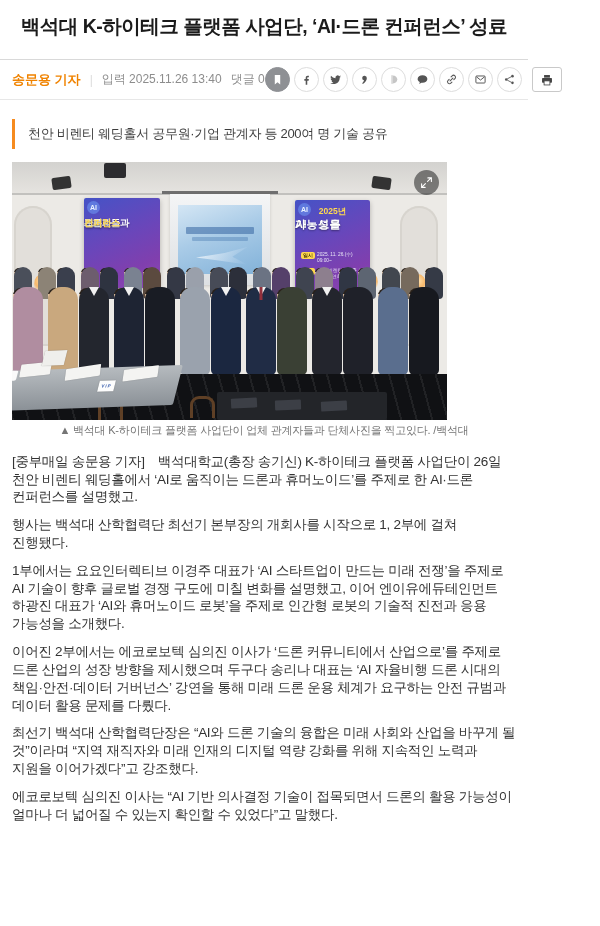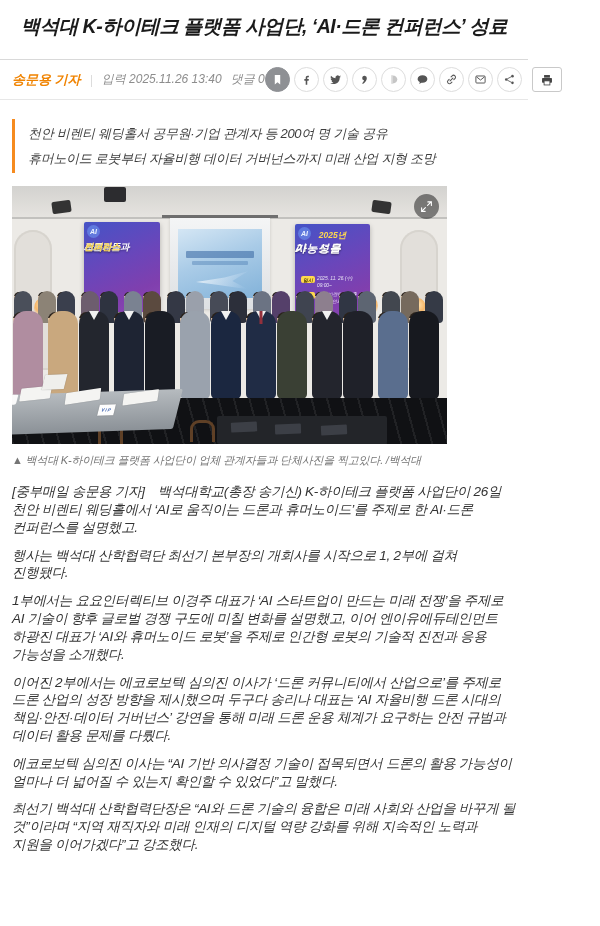--- a/index.html
+++ b/index.html
@@ -2,21 +2,21 @@
 <html lang="ko"><head>
 <meta charset="utf-8">
 <style>
   * { box-sizing: border-box; }
   html,body { margin:0; padding:0; }
   body {
     width:600px; background:#fff; color:#333;
     font-family:"Liberation Sans","DejaVu Sans",sans-serif;
     -webkit-font-smoothing:antialiased;
   }
-  .page { width:528px;font-style:italic; }
+  .page { width:528px; }
 
   
   .headline {
     margin:13px 18px 20px; text-align:center;
     font-size:19.5px; line-height:1.35; font-weight:bold; color:#1b1b1b;
     letter-spacing:-0.5px;
   }
 
   
   .byline-row {
@@ -108,21 +108,21 @@
   .mat { background:#3c3f46; border-radius:1px; }
   .m1 { left:14px; top:6px; width:26px; height:10px; transform:rotate(-3deg); }
   .m2 { left:58px; top:8px; width:26px; height:10px; transform:rotate(-2deg); }
   .m3 { left:104px; top:9px; width:26px; height:10px; transform:rotate(-3deg); }
   .chair { width:25px; height:22px; border:3px solid #5f4026; border-bottom:none; border-radius:9px 9px 0 0; background:transparent; }
   .ch1 { left:86px; bottom:0; } .ch2 { left:178px; bottom:2px; } .ch3 { left:296px; bottom:0; }
   .expand-btn { right:8px; top:8px; width:25px; height:25px; border-radius:50%;
     background:rgba(35,35,35,.55); border:none; display:flex; align-items:center; justify-content:center; cursor:pointer; }
   .expand-btn svg { position:static; width:13px; height:13px; }
 
-  .photo-caption { margin:9px 12px 0; font-size:11px; color:#757575; letter-spacing:-0.2px; }
+  .photo-caption { margin:3px 12px 0; font-size:11px; color:#757575; letter-spacing:-0.2px;text-align:center; }
 
   
   .article-body { margin:15px 12px 0; }
   .article-body p { margin:0 0 10px; font-size:13.5px; line-height:1.32; letter-spacing:-0.3px; color:#333; word-break:keep-all; }
 </style>
 </head>
 <body>
 
 <div class="page">
 
@@ -215,21 +215,20 @@
               <rect x="3.5" y="8.5" width="17" height="8" rx="1.2" fill="#444"></rect>
               <rect x="7" y="13.5" width="10" height="7" fill="#fff" stroke="#444" stroke-width="1.4"></rect>
             </svg>
           </span>
       </button>
     </div>
   </div>
 
   <div class="summary-box">
     <p>천안 비렌티 웨딩홀서 공무원·기업 관계자 등 200여 명 기술 공유</p>
-    <p>휴머노이드 로봇부터 자율비행 데이터 거버넌스까지 미래 산업 지형 조망</p>
   </div>
 
   <div class="photo-wrap">
     <div class="ceiling"></div>
     <div class="ceiling-line"></div>
     <div class="speaker-c"></div>
     <div class="speaker-l"></div>
     <div class="speaker-r"></div>
     <div class="arch a1"></div>
     <div class="arch a2"></div>
@@ -451,17 +450,17 @@
     </button>
   </div>
 
   <p class="photo-caption">▲ 백석대 K-하이테크 플랫폼 사업단이 업체 관계자들과 단체사진을 찍고있다. /백석대</p>
 
   <div class="article-body">
     <p>[중부매일 송문용 기자] 백석대학교(총장 송기신) K-하이테크 플랫폼 사업단이 26일 천안 비렌티 웨딩홀에서 ‘AI로 움직이는 드론과 휴머노이드’를 주제로 한 AI·드론 컨퍼런스를 설명했고.</p>
     <p>행사는 백석대 산학협력단 최선기 본부장의 개회사를 시작으로 1, 2부에 걸쳐 진행됐다.</p>
     <p>1부에서는 요요인터렉티브 이경주 대표가 ‘AI 스타트업이 만드는 미래 전쟁’을 주제로 AI 기술이 향후 글로벌 경쟁 구도에 미칠 변화를 설명했고, 이어 엔이유에듀테인먼트 하광진 대표가 ‘AI와 휴머노이드 로봇’을 주제로 인간형 로봇의 기술적 진전과 응용 가능성을 소개했다.</p>
     <p>이어진 2부에서는 에코로보텍 심의진 이사가 ‘드론 커뮤니티에서 산업으로’를 주제로 드론 산업의 성장 방향을 제시했으며 두구다 송리나 대표는 ‘AI 자율비행 드론 시대의 책임·안전·데이터 거버넌스’ 강연을 통해 미래 드론 운용 체계가 요구하는 안전 규범과 데이터 활용 문제를 다뤘다.</p>
+    <p>최선기 백석대 산학협력단장은 “AI와 드론 기술의 융합은 미래 사회와 산업을 바꾸게 될 것”이라며 “지역 재직자와 미래 인재의 디지털 역량 강화를 위해 지속적인 노력과 지원을 이어가겠다”고 강조했다.</p>
     <p>에코로보텍 심의진 이사는 “AI 기반 의사결정 기술이 접목되면서 드론의 활용 가능성이 얼마나 더 넓어질 수 있는지 확인할 수 있었다”고 말했다.</p>
-    <p>최선기 백석대 산학협력단장은 “AI와 드론 기술의 융합은 미래 사회와 산업을 바꾸게 될 것”이라며 “지역 재직자와 미래 인재의 디지털 역량 강화를 위해 지속적인 노력과 지원을 이어가겠다”고 강조했다.</p>
   </div>
 
 </div>
 
 </body></html>

